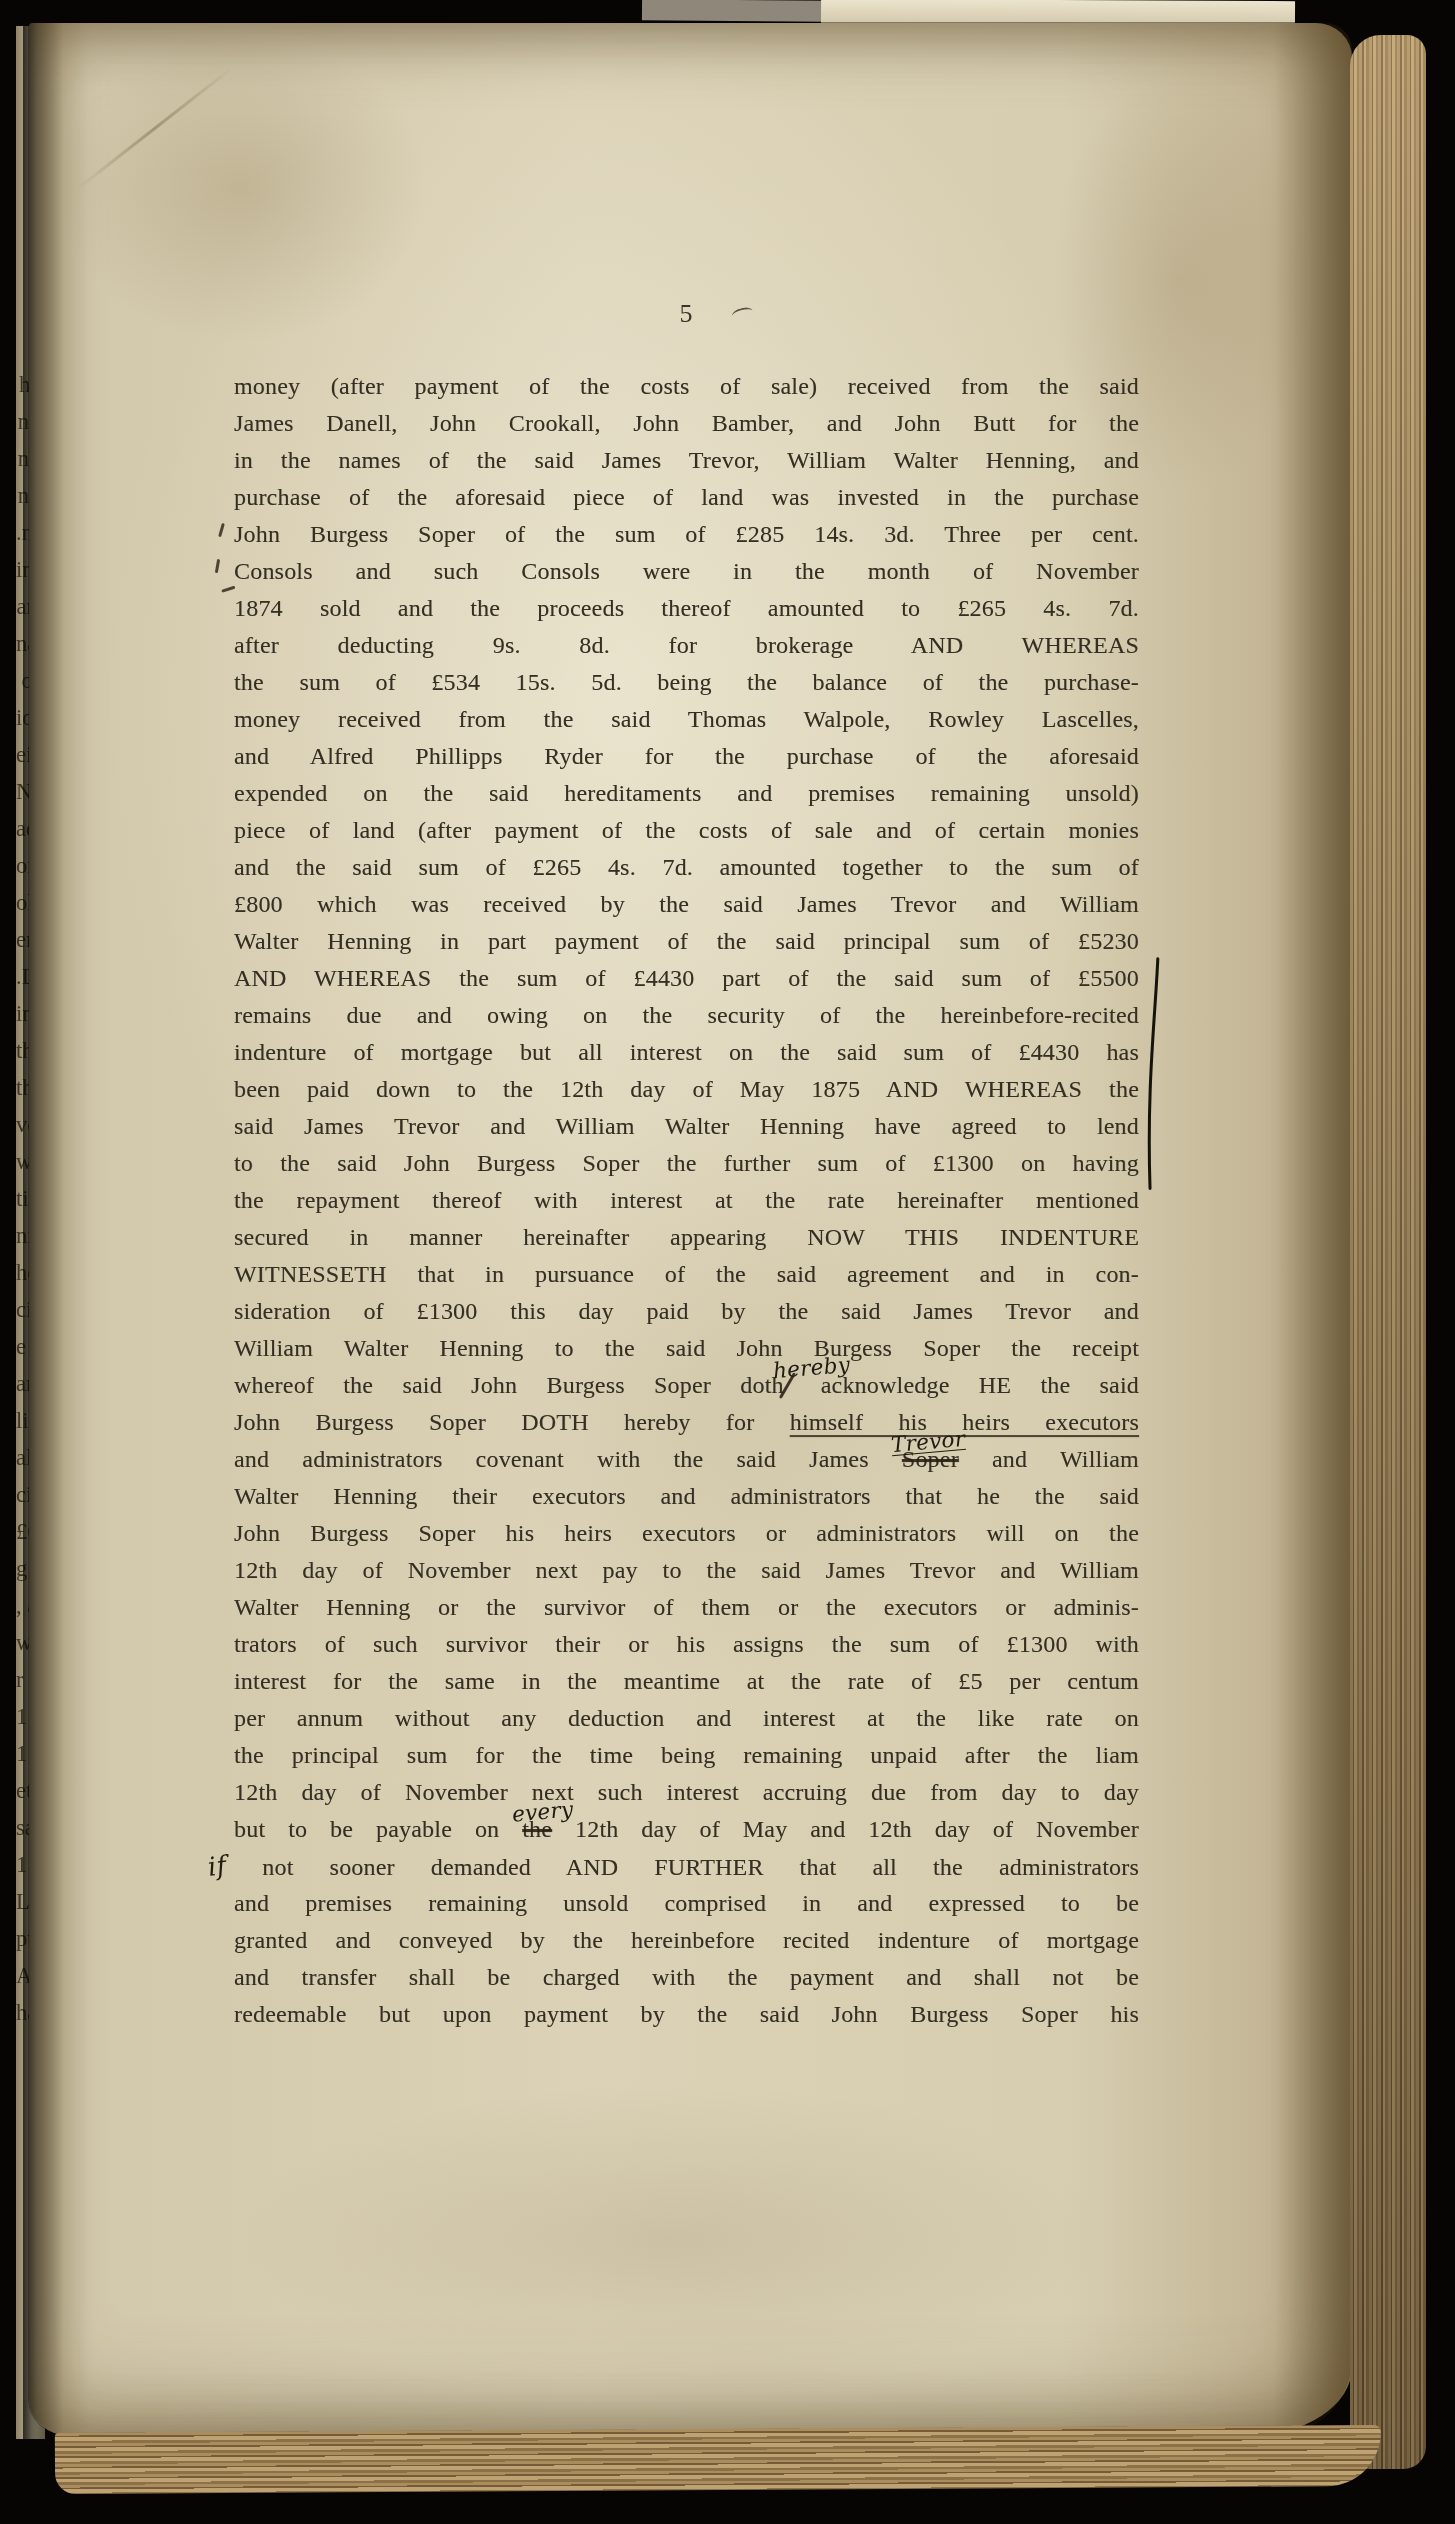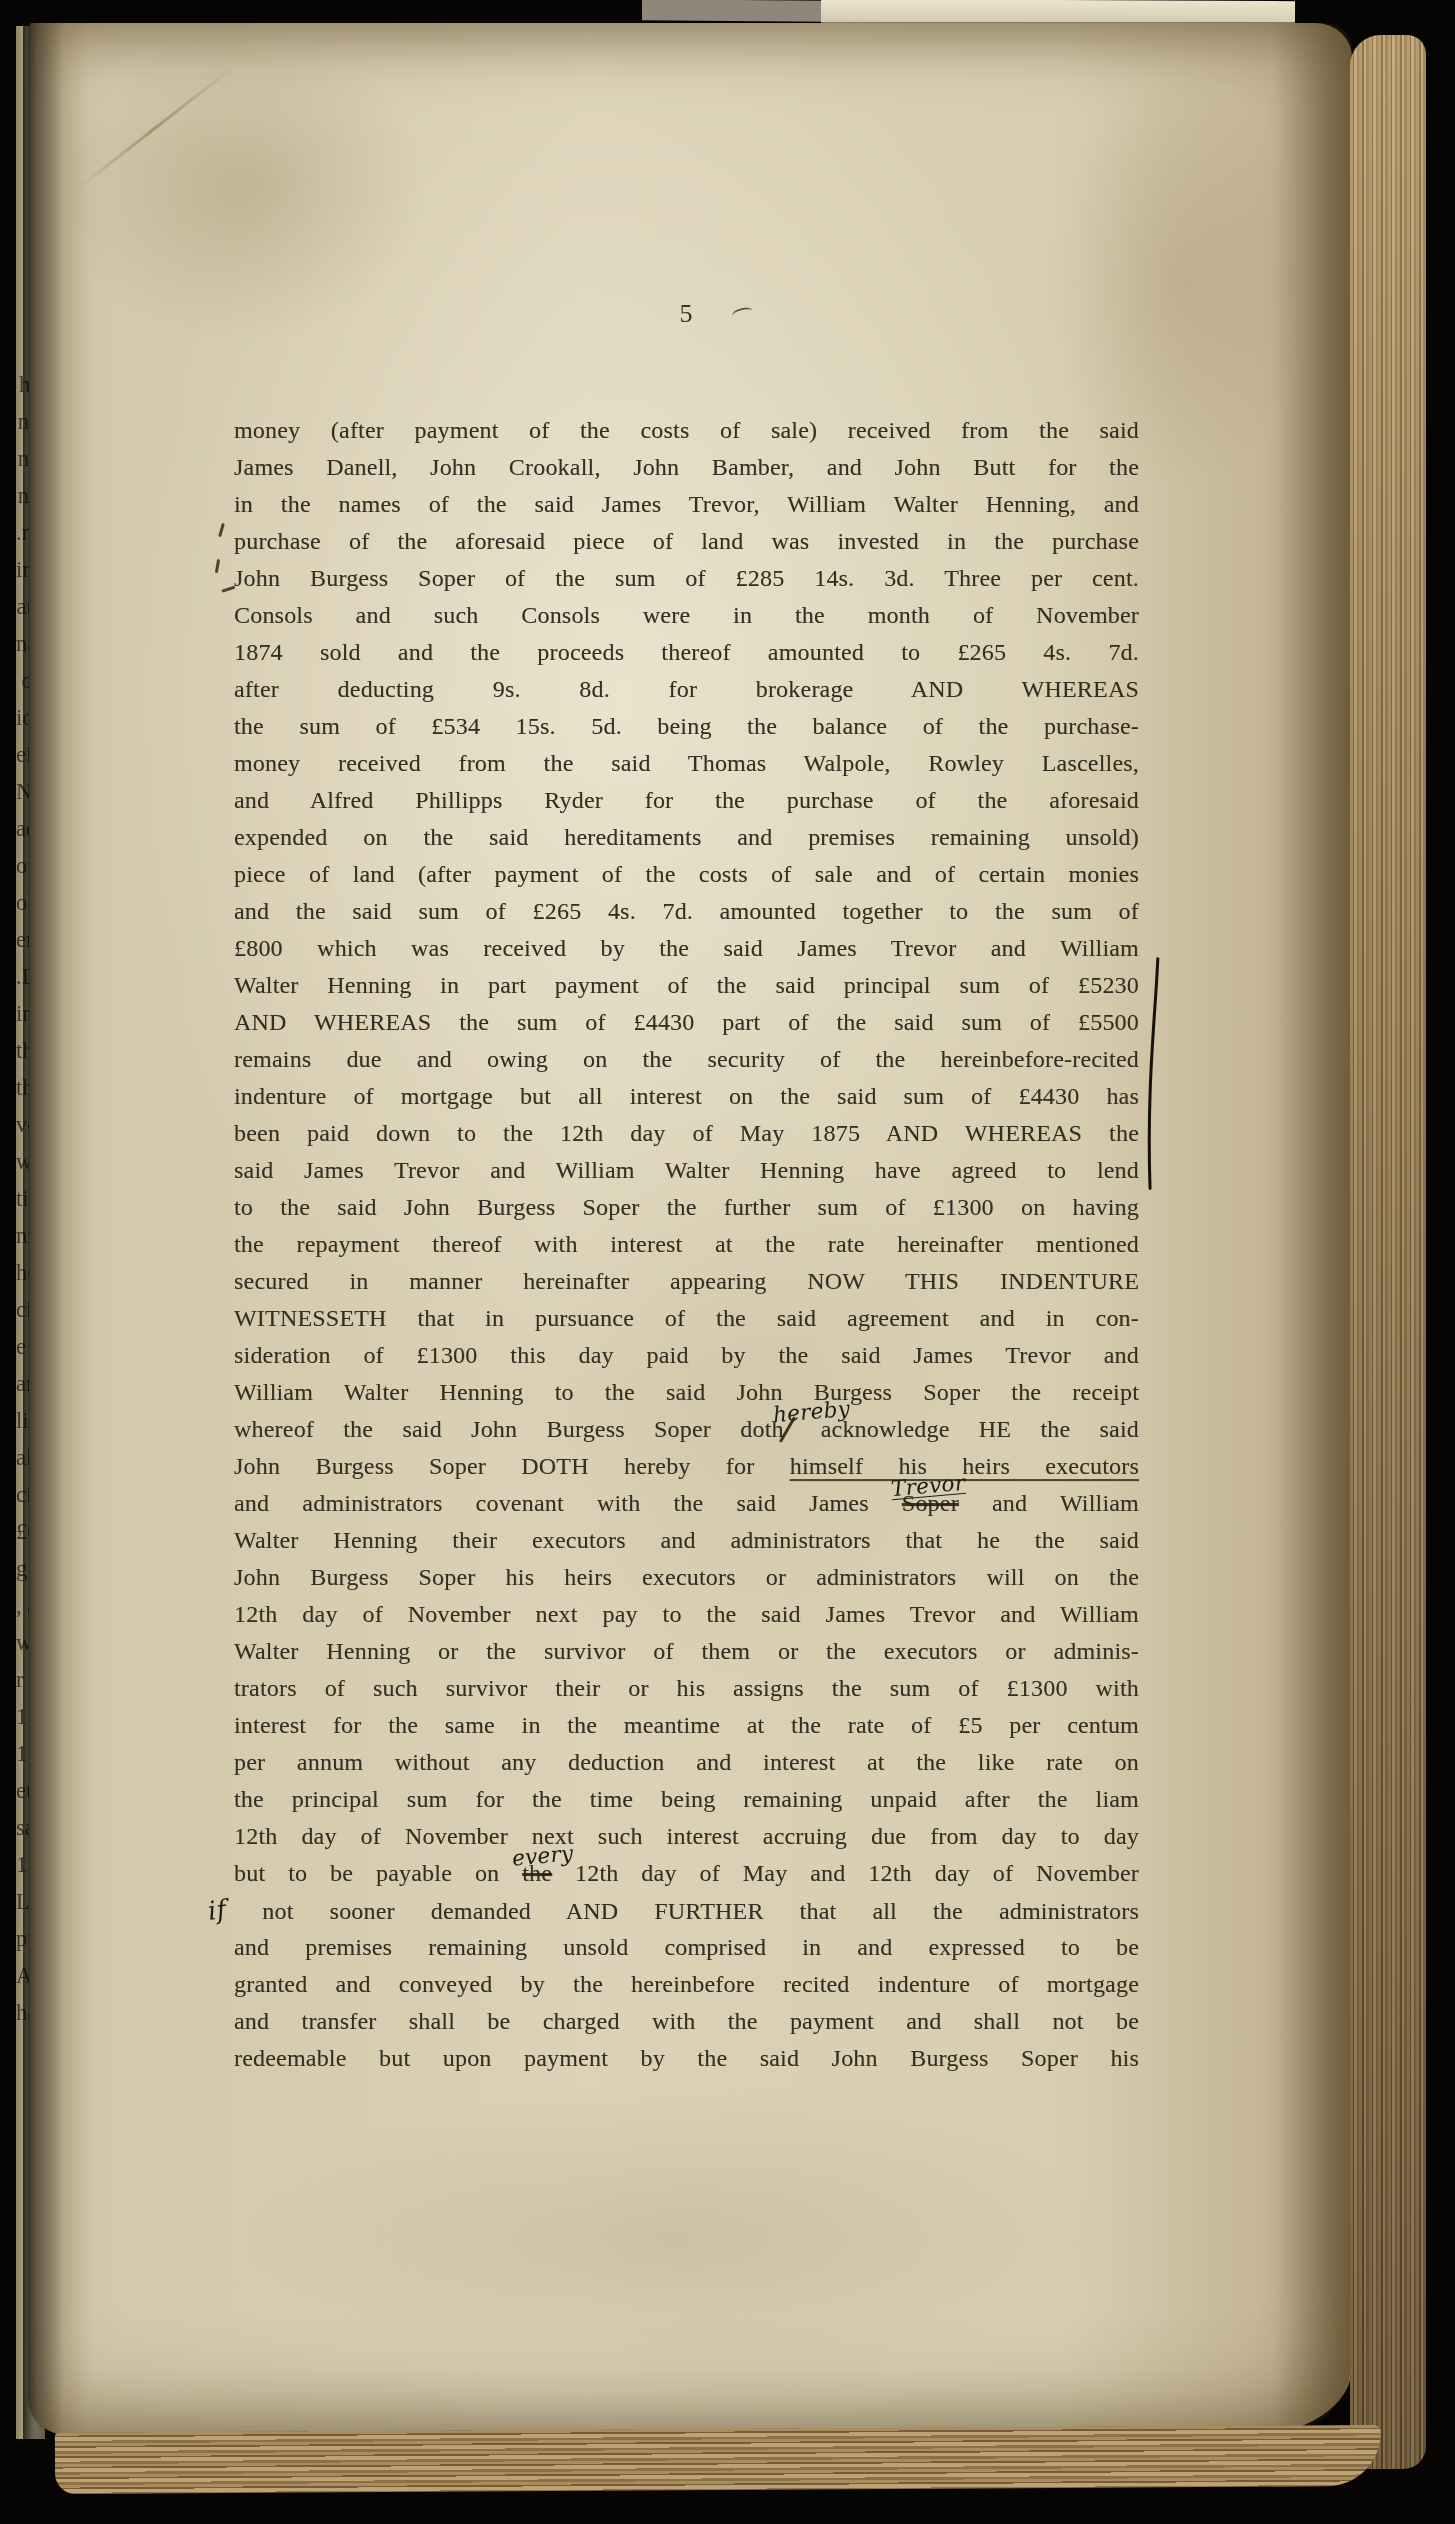--- a/index.html
+++ b/index.html
@@ -50,21 +50,21 @@
         repeating-linear-gradient(90deg,#a3875a 0 2.6px,#6d5634 2.6px 4.3px,#b69a6b 4.3px 7px,#8a6f45 7px 9.5px);}
   .edge-bottom{position:absolute;left:55px;top:2429px;width:1326px;height:61px;transform:rotate(-.35deg);
       border-radius:5.2px 8.7px 69px 26px;
       background:repeating-linear-gradient(180deg,#a98d5e 0 2.6px,#755c37 2.6px 4.3px,#bfa273 4.3px 7.8px,#8d7146 7.8px 10.4px);}
 
   
   .page-number{position:absolute;left:234px;top:299px;width:905px;text-align:center;
                font-size:26px;color:#3a3327;letter-spacing:0.9px;}
   .text-block{position:absolute;left:234px;top:368px;width:905px;
               color:#352f23;font-size:24px;letter-spacing:0.2px;
-              text-shadow:0.3px 0.3px 0.5px rgba(53,47,36,.3);margin-top:44px;}
+              text-shadow:0.3px 0.3px 0.5px rgba(53,47,36,.3);}
   .line{height:37px;line-height:37px;text-align:justify;text-align-last:justify;}
 
   
   .seg.hand{display:inline-block;font-family:"DejaVu Serif",serif;font-style:italic;
             transform:rotate(-7deg);font-size:26px;color:#211b12;margin-left:-26px;text-shadow:none;}
   .has-above{position:relative;}
   .above{position:absolute;top:-23.4px;left:-10.4px;font-family:"DejaVu Serif",serif;font-style:italic;
          font-size:21.6px;color:#211b12;transform:rotate(-5deg);white-space:nowrap;z-index:2;text-shadow:none;}
   .above.u{text-decoration:underline;text-decoration-thickness:1.3px;text-underline-offset:2.6px;}
   .strike{text-decoration:line-through;text-decoration-thickness:2.6px;text-decoration-color:rgba(40,31,18,.85);}

